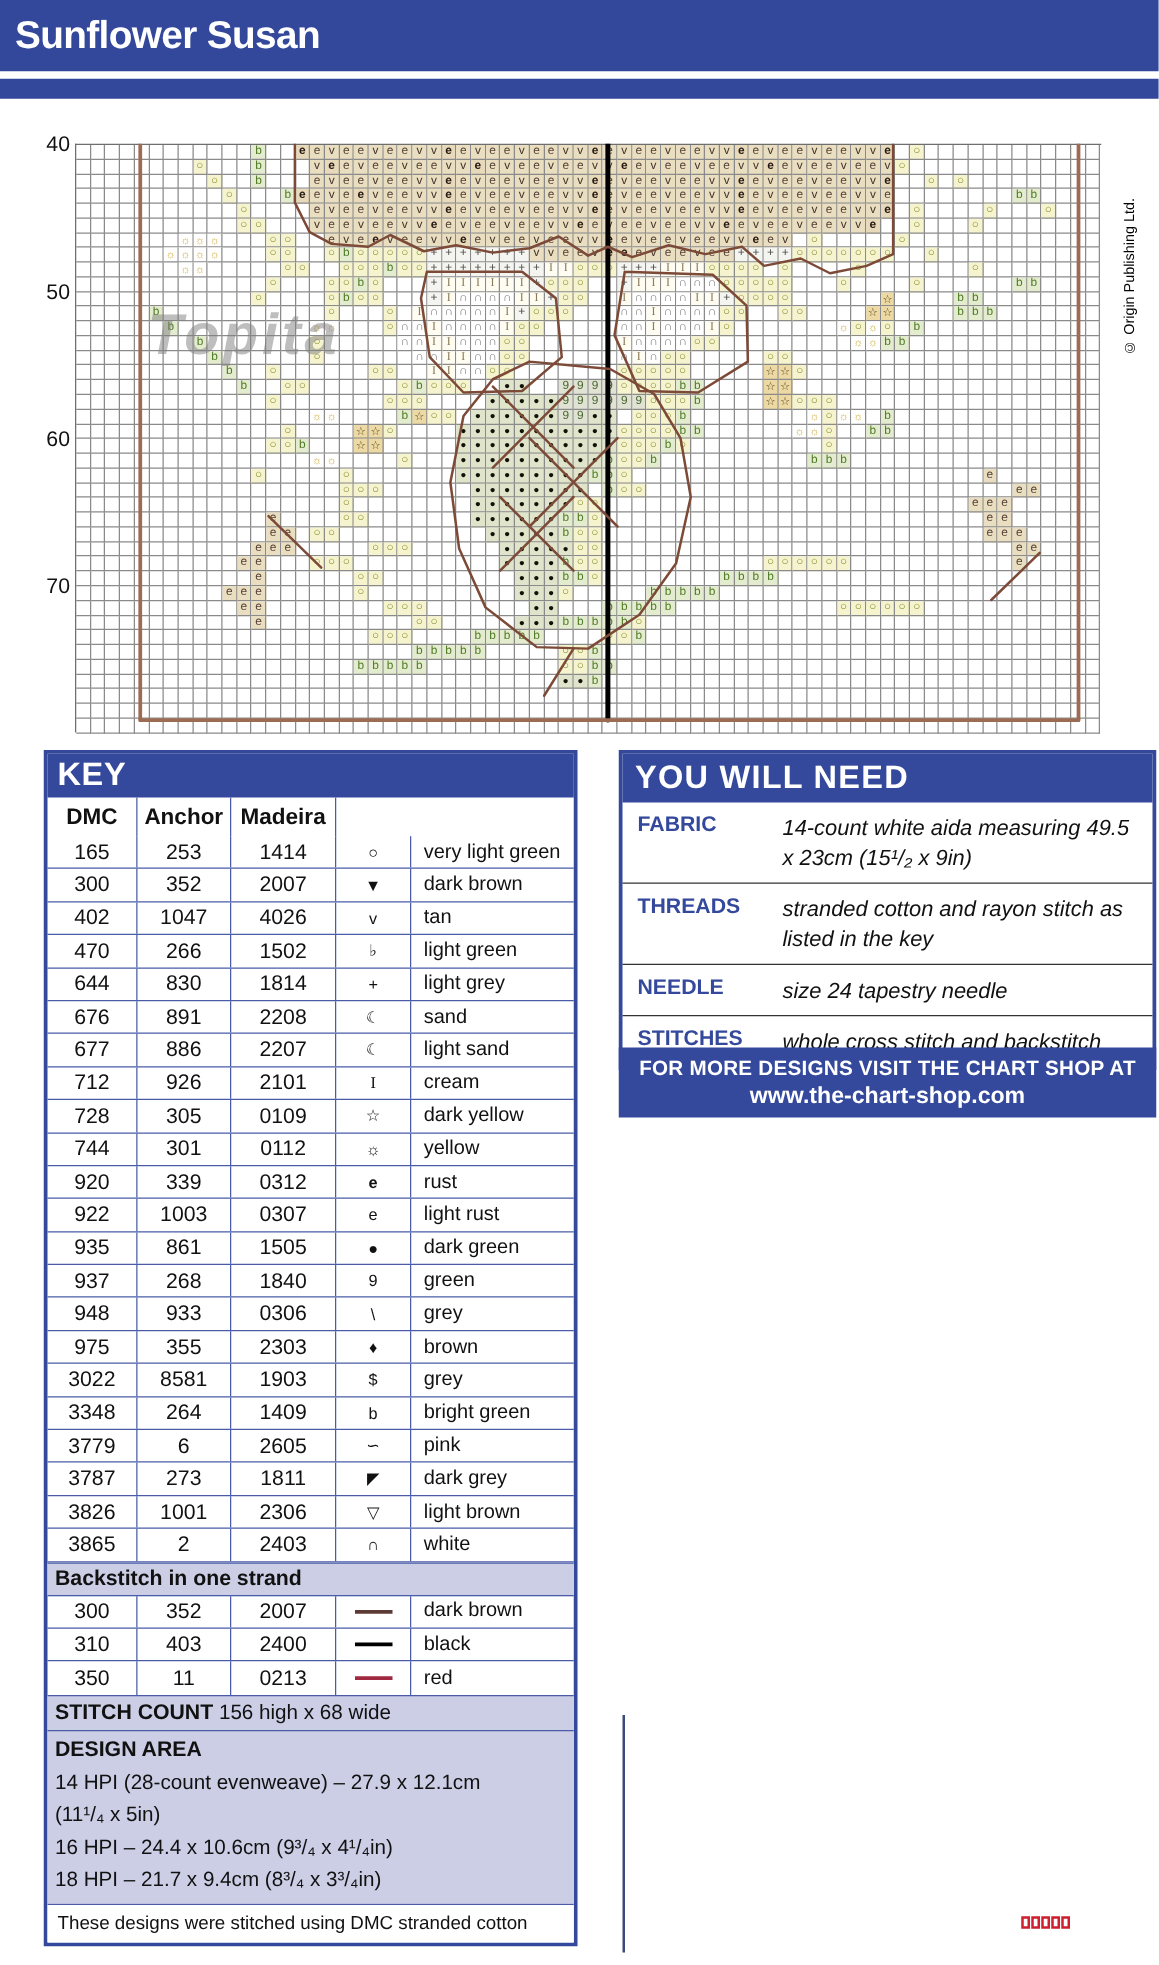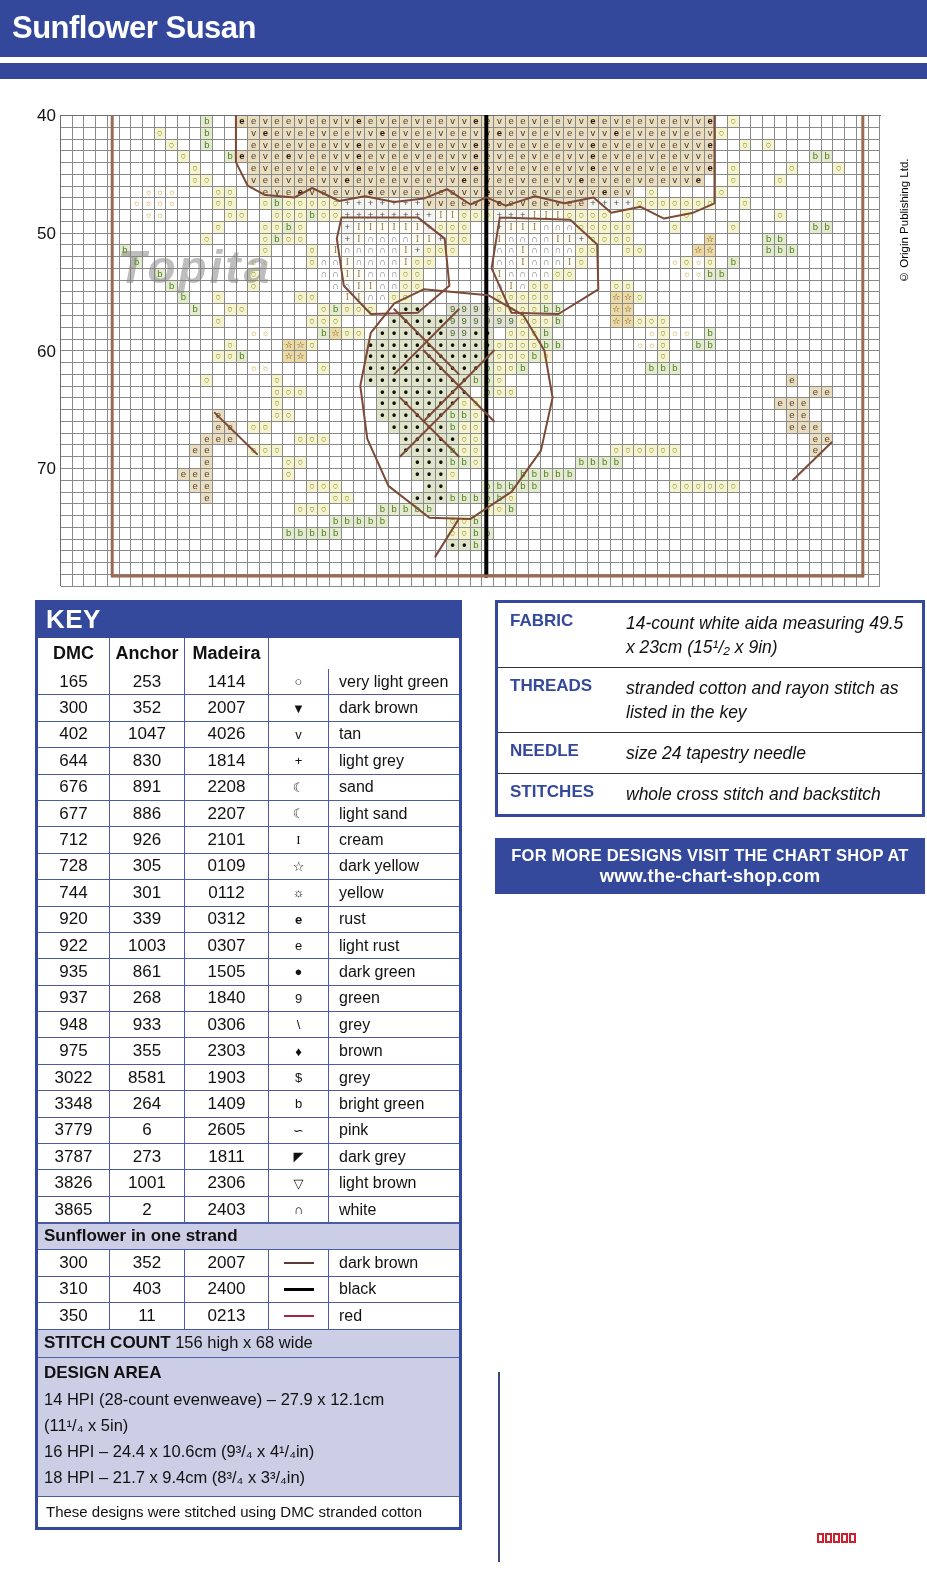--- a/index.html
+++ b/index.html
@@ -2929,20 +2929,27 @@
         <div class="kc c-madeira">2007</div>
         <div class="kc c-sym">▼</div>
         <div class="kc c-name">dark brown</div>
       </div>
       <div class="krow">
         <div class="kc c-dmc">402</div>
         <div class="kc c-anchor">1047</div>
         <div class="kc c-madeira">4026</div>
         <div class="kc c-sym">v</div>
         <div class="kc c-name">tan</div>
+      </div>
+      <div class="krow">
+        <div class="kc c-dmc">470</div>
+        <div class="kc c-anchor">266</div>
+        <div class="kc c-madeira">1502</div>
+        <div class="kc c-sym" style="font-weight: bold;">♭</div>
+        <div class="kc c-name">light green</div>
       </div>
       <div class="krow">
         <div class="kc c-dmc">644</div>
         <div class="kc c-anchor">830</div>
         <div class="kc c-madeira">1814</div>
         <div class="kc c-sym">+</div>
         <div class="kc c-name">light grey</div>
       </div>
       <div class="krow">
         <div class="kc c-dmc">676</div>
@@ -3056,21 +3063,21 @@
         <div class="kc c-sym">▽</div>
         <div class="kc c-name">light brown</div>
       </div>
       <div class="krow">
         <div class="kc c-dmc">3865</div>
         <div class="kc c-anchor">2</div>
         <div class="kc c-madeira">2403</div>
         <div class="kc c-sym">∩</div>
         <div class="kc c-name">white</div>
       </div>
-      <div class="band">Sunflower in one strand</div>
+      <div class="band">Backstitch in one strand</div>
       <div class="krow">
         <div class="kc c-dmc">300</div>
         <div class="kc c-anchor">352</div>
         <div class="kc c-madeira">2007</div>
         <div class="kc c-sym">
           <span class="bs-line" style="background: rgb(92, 58, 53);"></span>
         </div>
         <div class="kc c-name">dark brown</div>
       </div>
       <div class="krow">
@@ -3101,20 +3108,21 @@
         <div>14 HPI (28-count evenweave) – 27.9 x 12.1cm</div>
         <div>(11¹/₄ x 5in)</div>
         <div>16 HPI – 24.4 x 10.6cm (9³/₄ x 4¹/₄in)</div>
         <div>18 HPI – 21.7 x 9.4cm (8³/₄ x 3³/₄in)</div>
       </div>
   </div>
   <div class="key-note">These designs were stitched using DMC stranded cotton</div>
 </div>
 
 <div class="ywn-box">
+  <div class="ywn-title">YOU WILL NEED</div>
   <div id="ywn-body">
       <div class="ywn-row">
         <div class="ywn-label">FABRIC</div>
         <div class="ywn-value">14-count white aida measuring 49.5 x 23cm (15¹/₂ x 9in)</div>
       </div>
       <div class="ywn-row">
         <div class="ywn-label">THREADS</div>
         <div class="ywn-value">stranded cotton and rayon stitch as listed in the key</div>
       </div>
       <div class="ywn-row">

